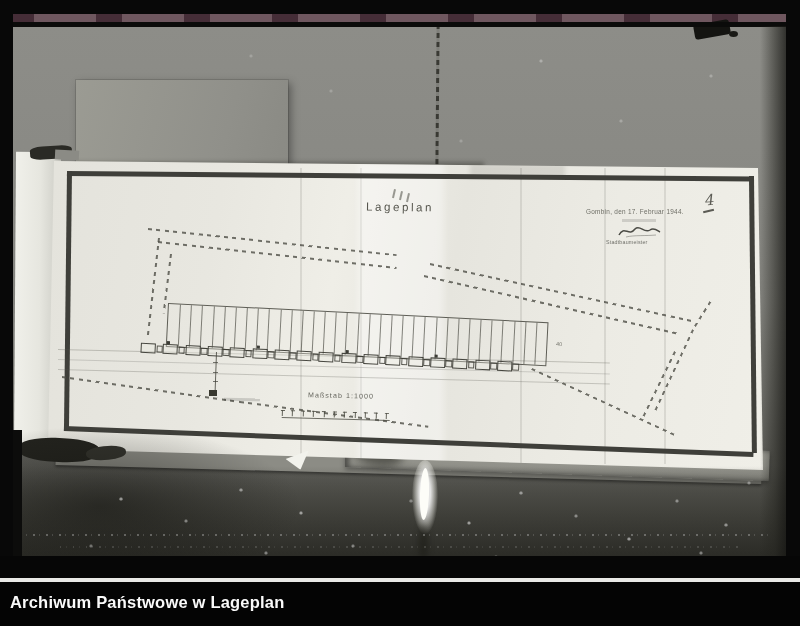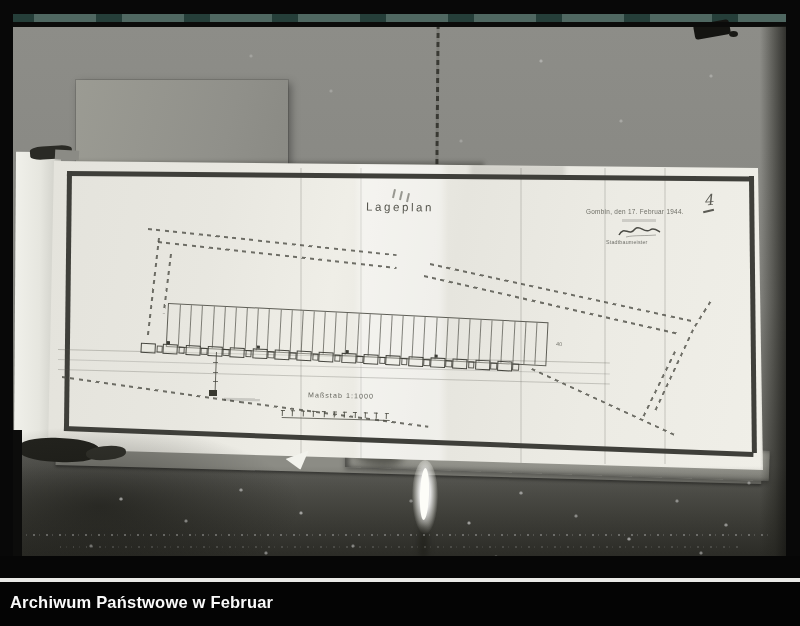--- a/index.html
+++ b/index.html
@@ -1,16 +1,16 @@
 <!DOCTYPE html>
 <html><head>
 <meta charset="utf-8">
 <style>
   html,body{margin:0;padding:0;background:#000;}
-  .stage{position:relative;width:800px;height:626px;background:#14b8a6;overflow:hidden;
+  .stage{position:relative;width:800px;height:626px;background:#ec4899;overflow:hidden;
          font-family:"Liberation Sans","DejaVu Sans",sans-serif;}
   .abs{position:absolute;}
   
   .photo{left:13px;top:26px;width:773px;height:530px;
     background:linear-gradient(180deg,#8d8d88 0%,#898984 30%,#82827d 52%,#6f6f6a 70%,#5c5c57 84%,#4a4a45 100%);}
   .top-streak{left:8px;top:14px;width:782px;height:8px;background:#5a5a55;opacity:.85;}
   .top-streak:after{content:'';position:absolute;inset:0;
     background:repeating-linear-gradient(90deg,rgba(0,0,0,.55) 0 26px,transparent 26px 88px);}
   .board{left:76px;top:80px;width:212px;height:86px;
     background:linear-gradient(105deg,#9b9b93,#90908a 70%,#8a8a84);
@@ -308,16 +308,16 @@
 
   <div class="abs b-top"></div>
   <div class="abs b-top2"></div>
   <div class="abs b-left"></div>
   <div class="abs b-left2"></div>
   <div class="abs r-strip"></div>
   <div class="abs b-right"></div>
   <div class="abs b-bottom"></div>
   <div class="abs white-line"></div>
   <div class="abs caption-bar">
-    <div class="caption-text">Archiwum Państwowe w Februar</div>
+    <div class="caption-text">Archiwum Państwowe w Lageplan</div>
   </div>
 
 </div>
 
 </body></html>

